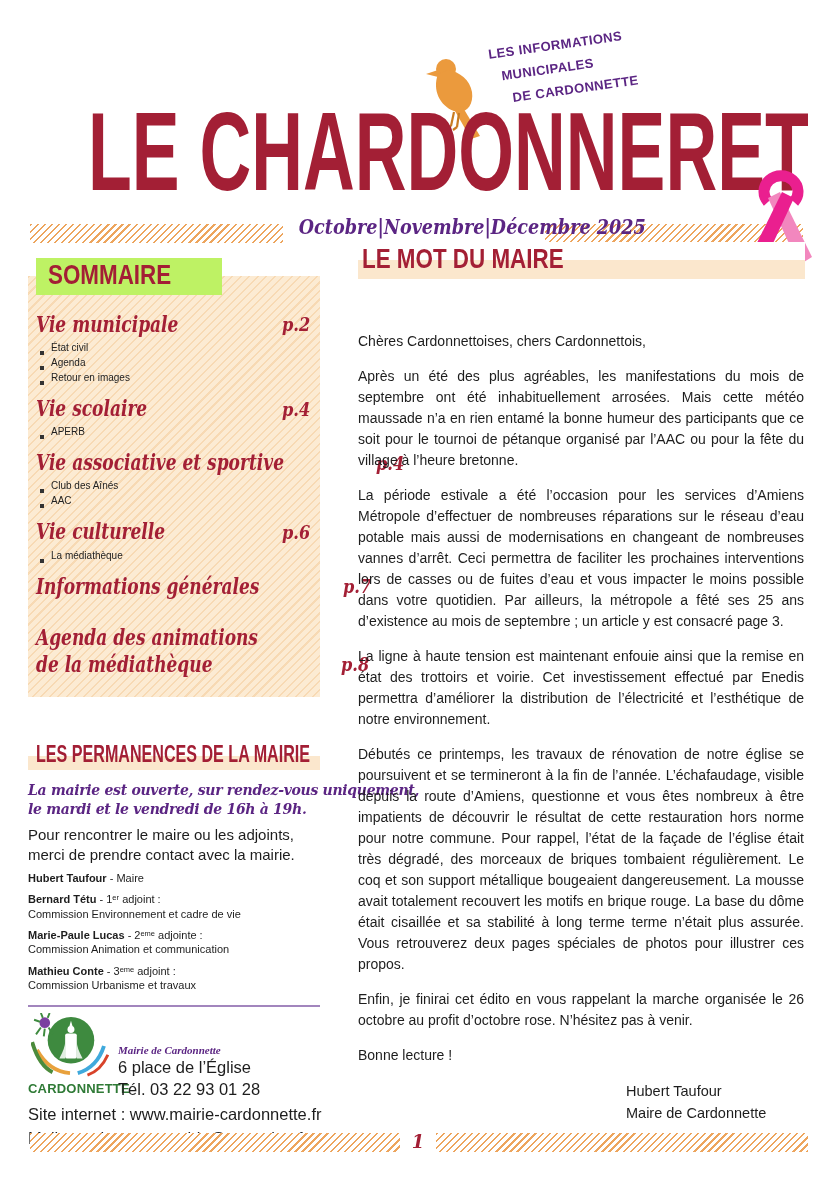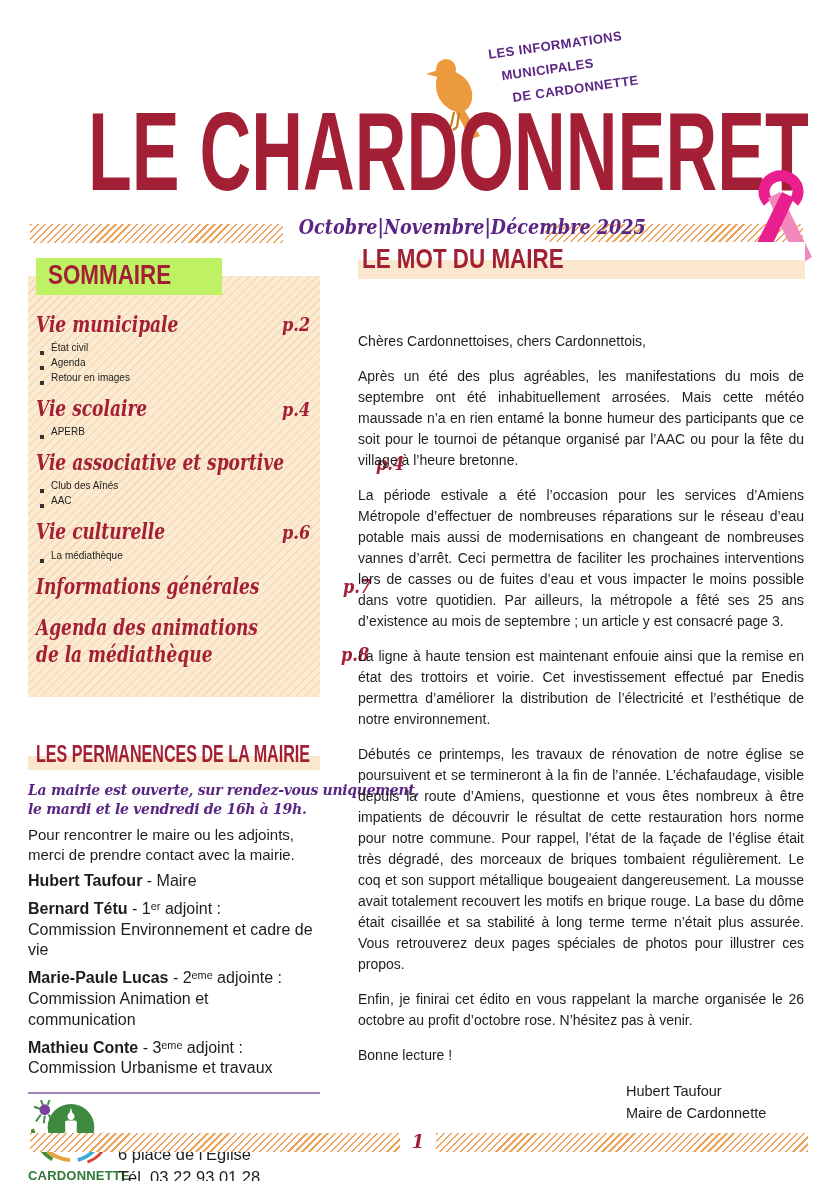--- a/index.html
+++ b/index.html
@@ -85,21 +85,21 @@
   }
   .perm-head { font-size:23px; transform:scaleX(0.70); }
 
   .perm-notice {
     margin-top:11px;
     font-family:"DejaVu Serif", serif; font-style:italic; font-weight:bold;
     font-size:14px; color:#5b2583; letter-spacing:-0.3px; line-height:1.35;
   }
   .perm-notice div { white-space:nowrap; }
   .perm-intro { margin-top:6px; font-size:15px; line-height:1.3; }
-  .official { margin-top:7px; font-size:16px; line-height:1.3; }
+  .official { margin-top:7px; font-size:11px; line-height:1.3; }
   .official .name { font-weight:bold; }
 
   .div-line { border:0; border-top:2px solid #a285bd; margin-top:13px; }
 
   .contact-row { display:flex; margin-top:6px; }
   .logo-block { width:84px; text-align:center; flex:none; }
   .logo-text { font-size:13px; font-weight:bold; color:#2f7a36; letter-spacing:.2px; margin-top:-2px; }
   .contact-info { padding-left:6px; padding-top:2px; }
   .contact-org {
     font-family:Liberation Serif, serif; font-style:italic; font-weight:bold;
@@ -227,21 +227,21 @@
         <span class="toc-label">Vie culturelle</span>
         <span class="toc-page">p.6</span>
       </div>
       <div class="toc-subs">
         <div class="toc-sub">
             <span class="bullet"></span>
             <span>La médiathèque</span>
           </div>
       </div>
 
-      <div class="toc-row" style="margin-bottom:14px;">
+      <div class="toc-row" style="margin-bottom:24px;">
         <span class="toc-label">Informations générales</span>
         <span class="toc-page">p.7</span>
       </div>
 
       <div class="toc-row">
         <span class="toc-label">
           <span style="display:block">Agenda des animations</span>
           <span style="display:block">de la médiathèque</span>
         </span>
         <span class="toc-page">p.8</span>

